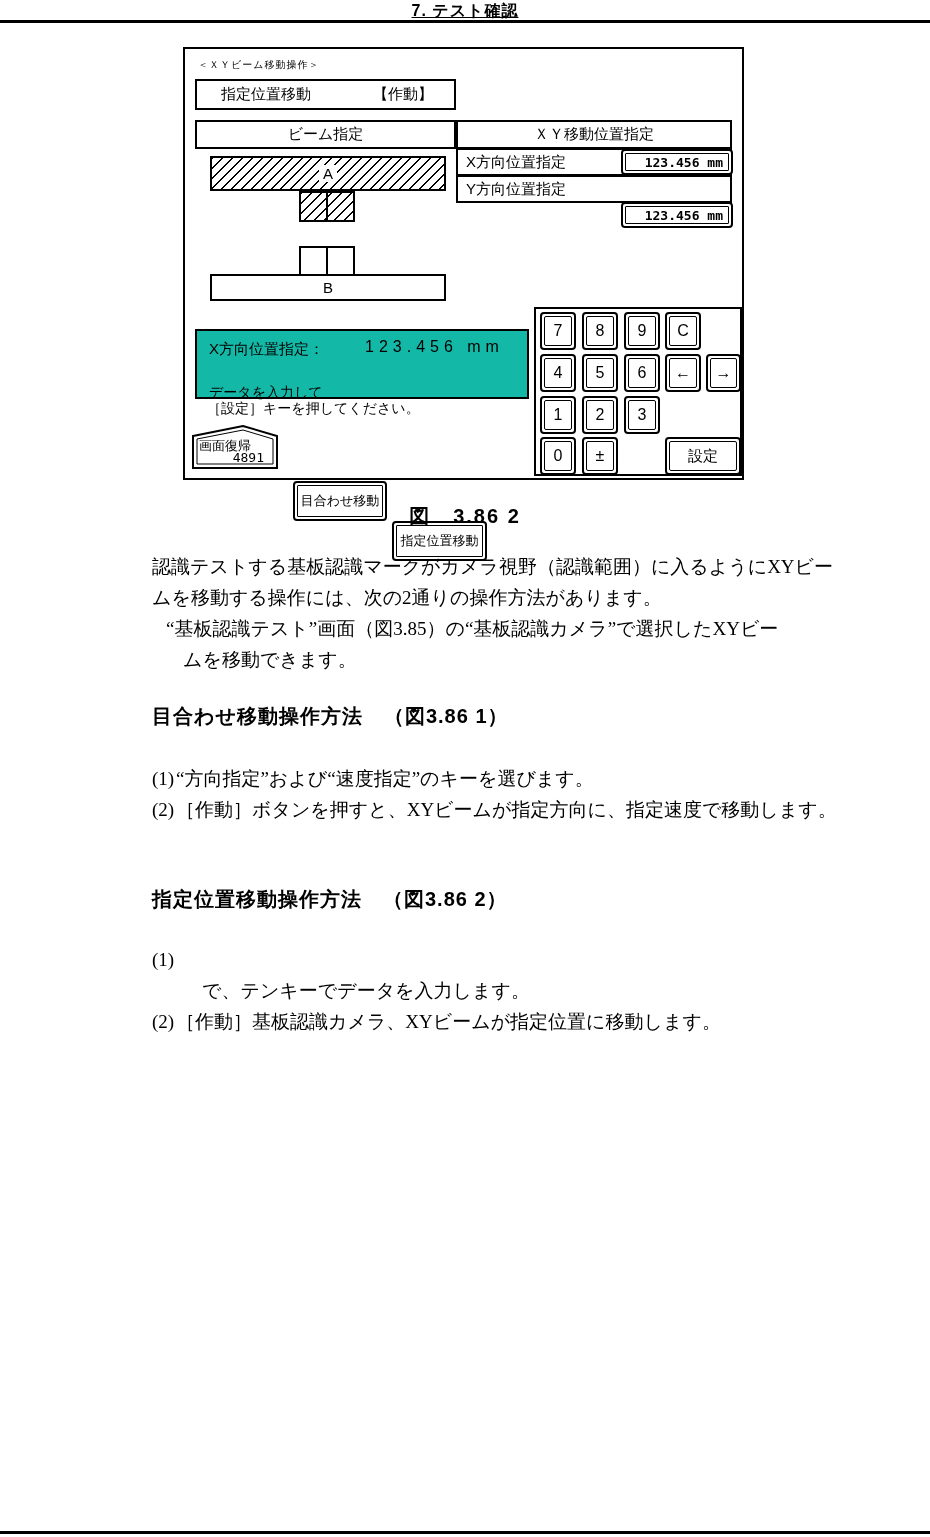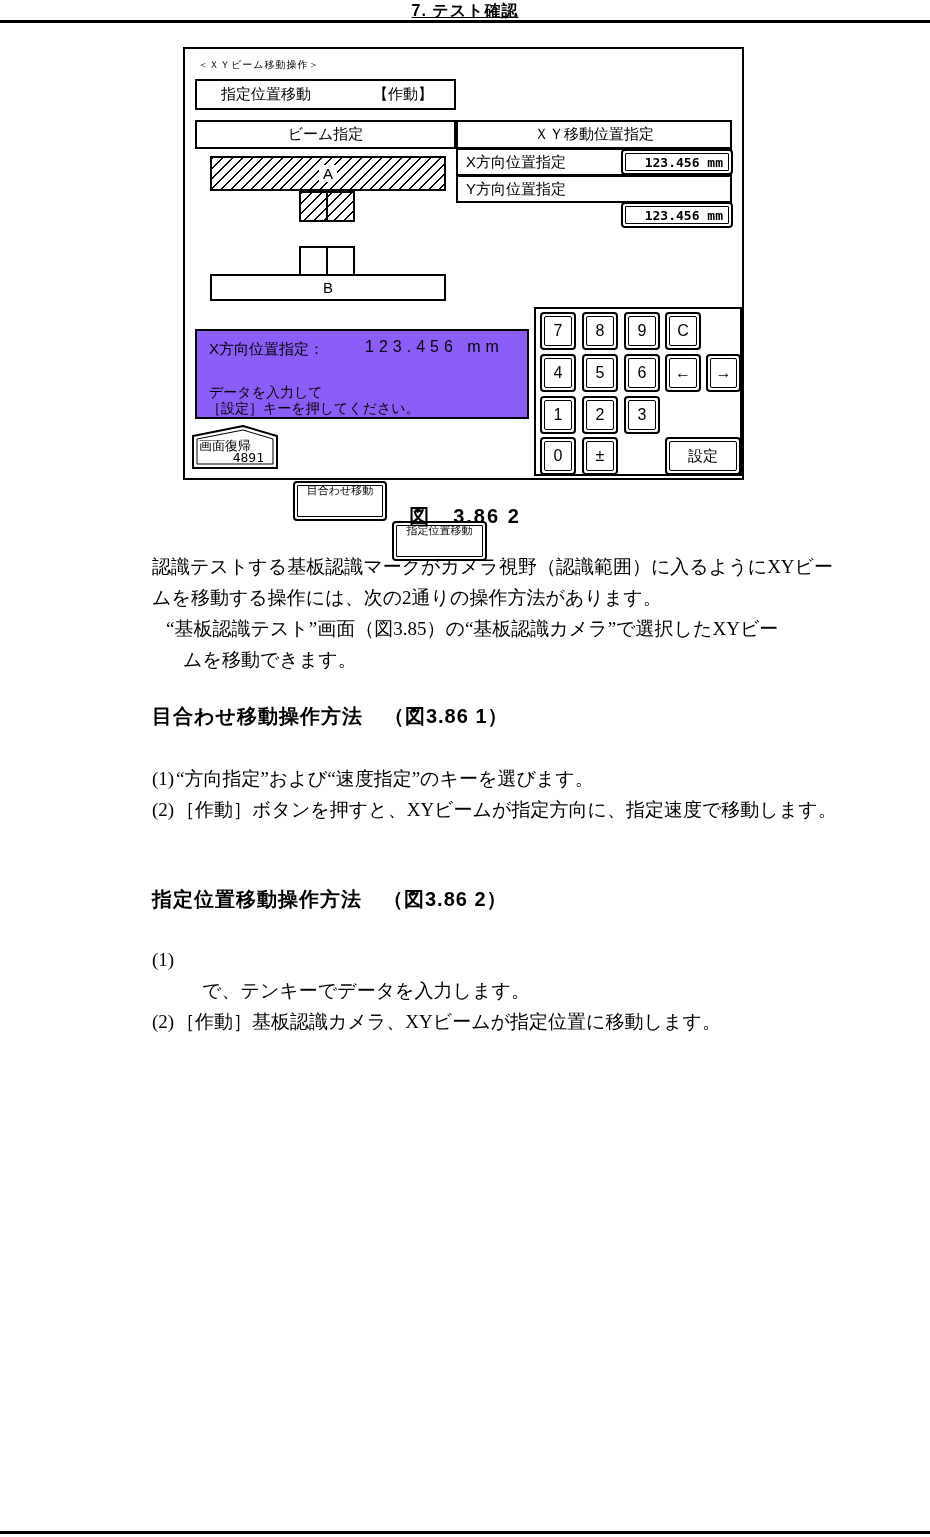--- a/index.html
+++ b/index.html
@@ -42,28 +42,28 @@
 
   .hatch{background:repeating-linear-gradient(135deg,#000 0 1.4px,#fff 1.4px 7px);border:2px solid #000;}
   .beam-a-bar{left:25px;top:107px;width:236px;height:35px;display:flex;align-items:center;justify-content:center;}
   .beam-a-bar .beam-label{background:#fff;padding:0 4px;font-size:15px;}
   .beam-a-block{left:114px;top:142px;width:56px;height:31px;}
   .cell-divider{position:absolute;left:50%;top:0;bottom:0;width:2px;background:#000;transform:translateX(-50%);}
   .beam-b-cells{left:114px;top:197px;width:56px;height:30px;border:2px solid #000;background:#fff;}
   .beam-b-bar{left:25px;top:225px;width:236px;height:27px;border:2px solid #000;background:#fff;
         display:flex;align-items:center;justify-content:center;font-size:15px;}
 
-  .msg-box{left:10px;top:280px;width:334px;height:90px;border:2px solid #000;background:#8b5cf6;}
+  .msg-box{left:10px;top:280px;width:334px;height:70px;border:2px solid #000;background:#14b8a6;}
   .msg-line1{position:absolute;left:12px;top:9px;font-size:15px;}
   .msg-value{position:absolute;left:168px;top:7px;font-size:16px;letter-spacing:5px;white-space:nowrap;}
   .msg-hint1{position:absolute;left:12px;top:53px;font-size:14px;text-align:center;}
   .msg-hint2{position:absolute;left:10px;top:69px;font-size:14px;}
 
-  .fig-btn{height:40px;top:380px;display:flex;justify-content:center;
-        font-size:11px;white-space:nowrap;}
+  .fig-btn{height:40px;top:380px;display:flex;align-items:center;justify-content:center;
+        font-size:13px;white-space:nowrap;}
   .btn-align{left:108px;width:94px;}
   .btn-posmove{left:207px;width:95px;}
   .btn-return{left:7px;top:376px;width:86px;height:44px;}
   .btn-return svg{position:absolute;left:0;top:0;}
   .btn-return .l1{position:absolute;left:7px;top:12px;font-size:13px;}
   .btn-return .l2{position:absolute;right:14px;top:25px;font-size:13px;
         font-family:"DejaVu Sans Mono","Liberation Mono",monospace;}
 
   .keypad{left:349px;top:258px;width:208px;height:169px;border:2px solid #000;background:#fff;}
   .key{position:absolute;width:36px;height:38px;display:flex;align-items:center;justify-content:center;

